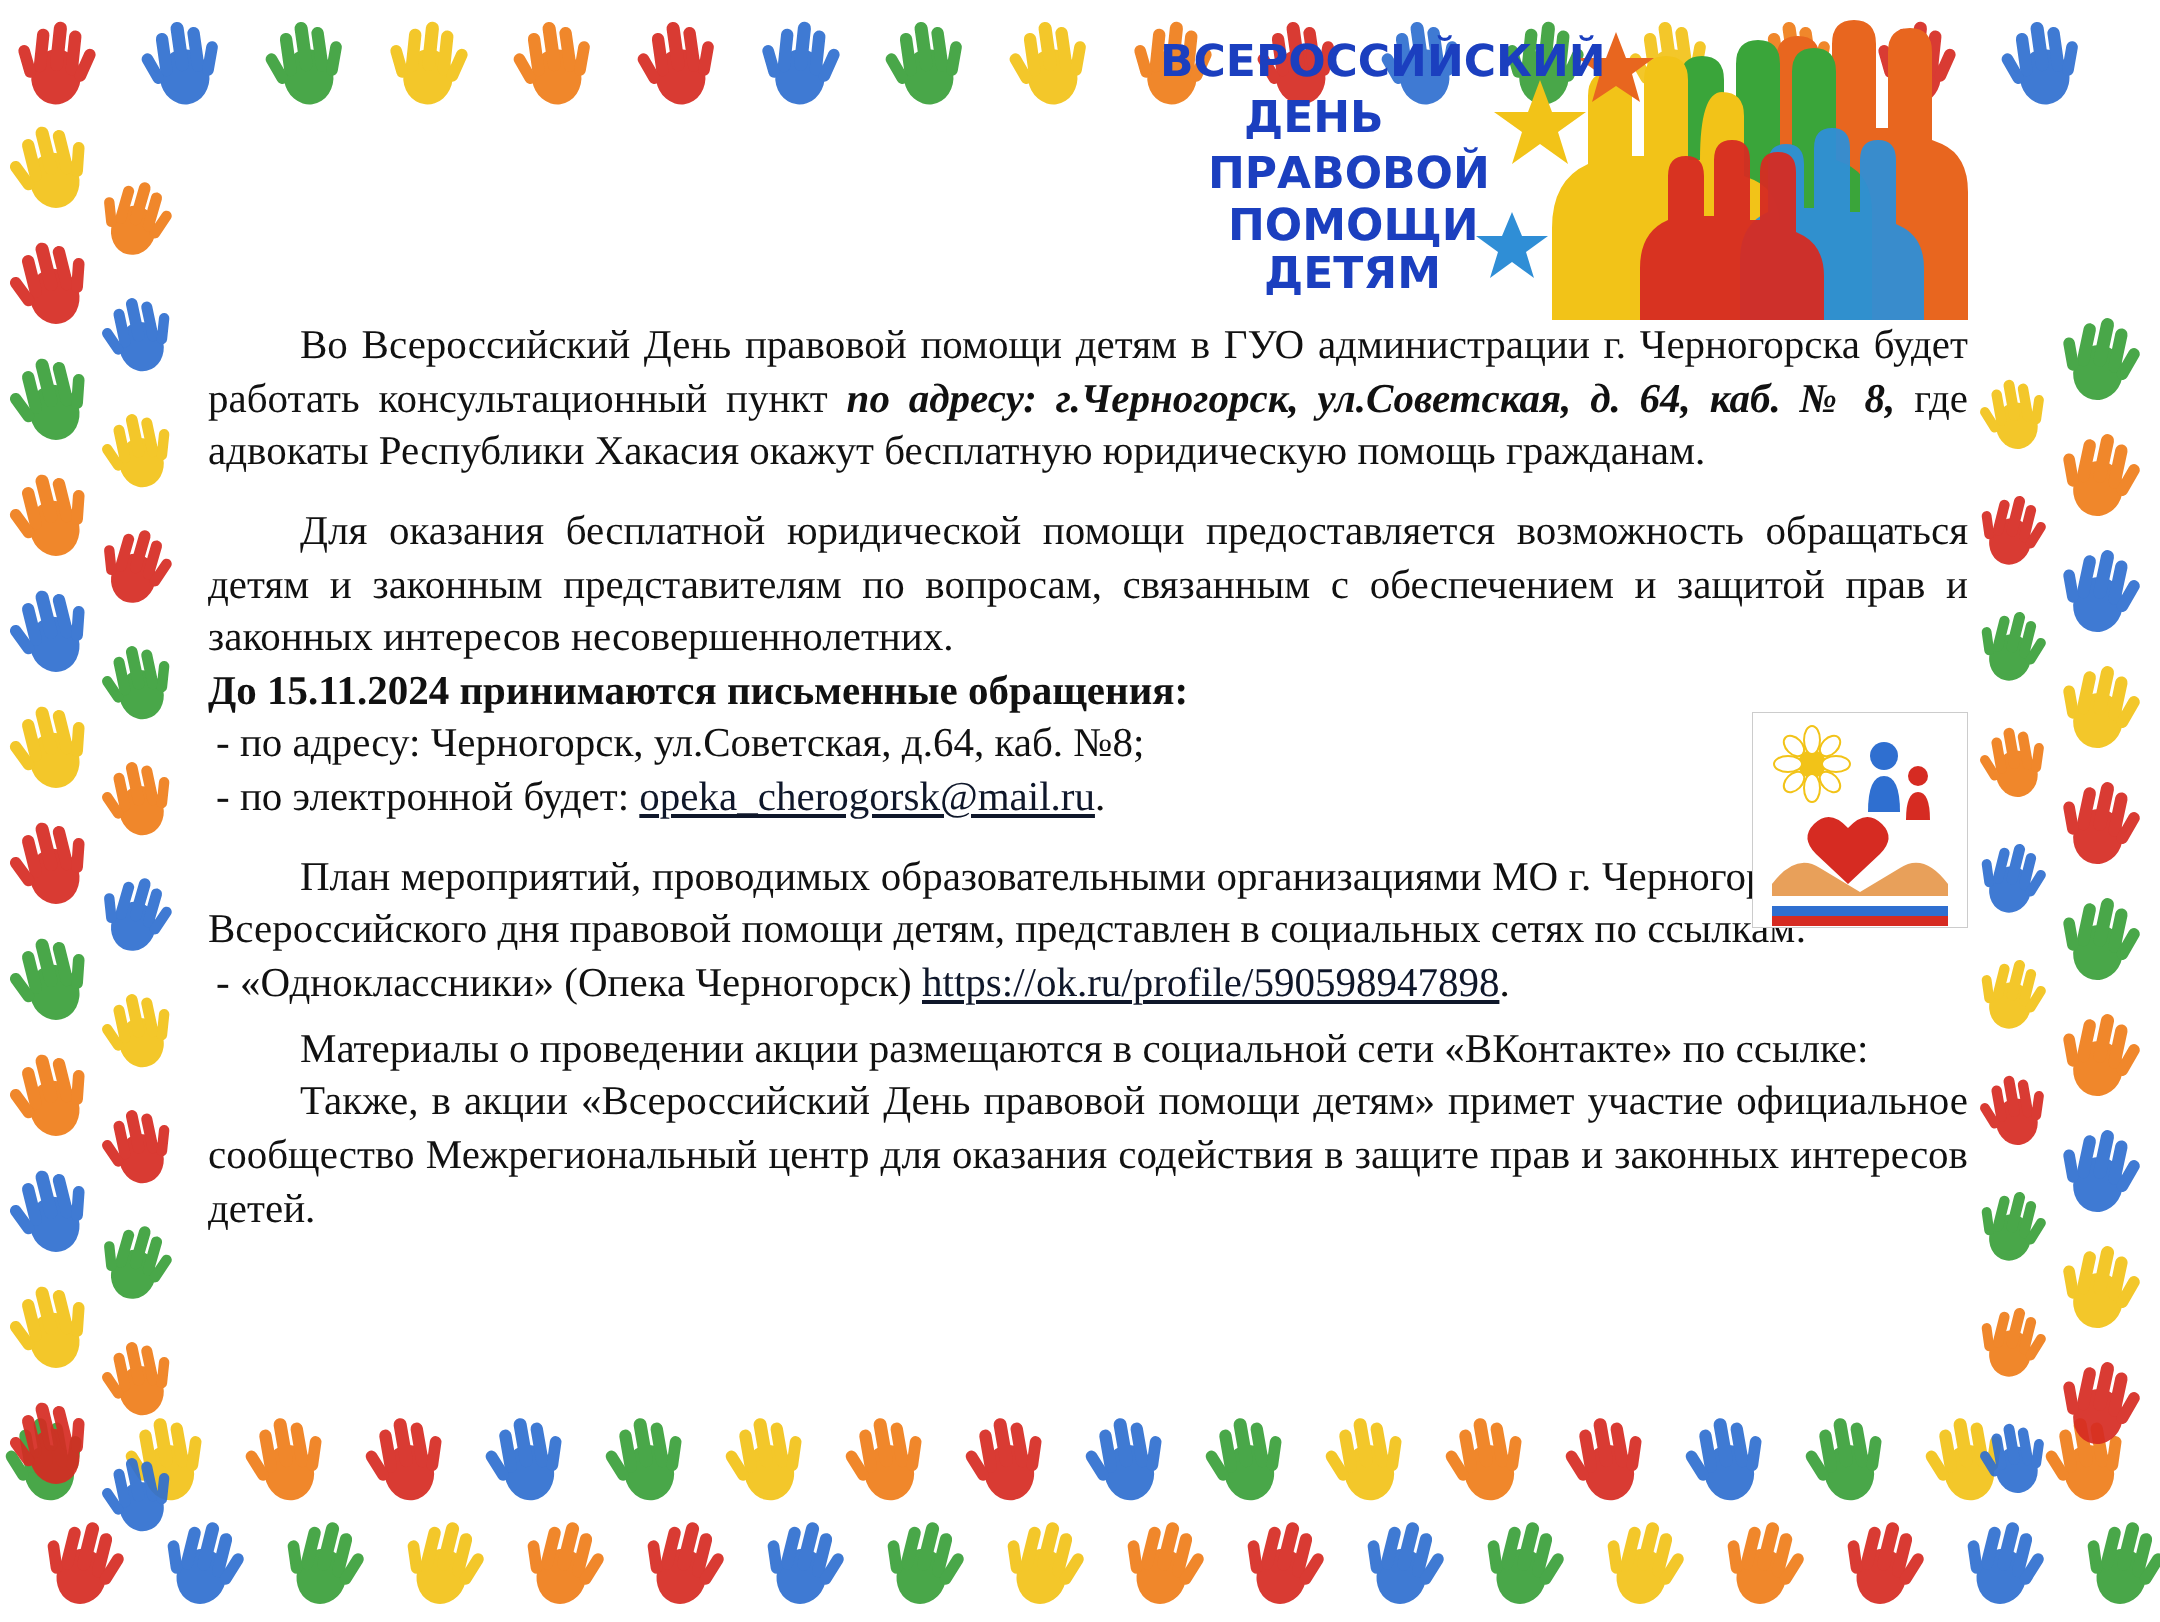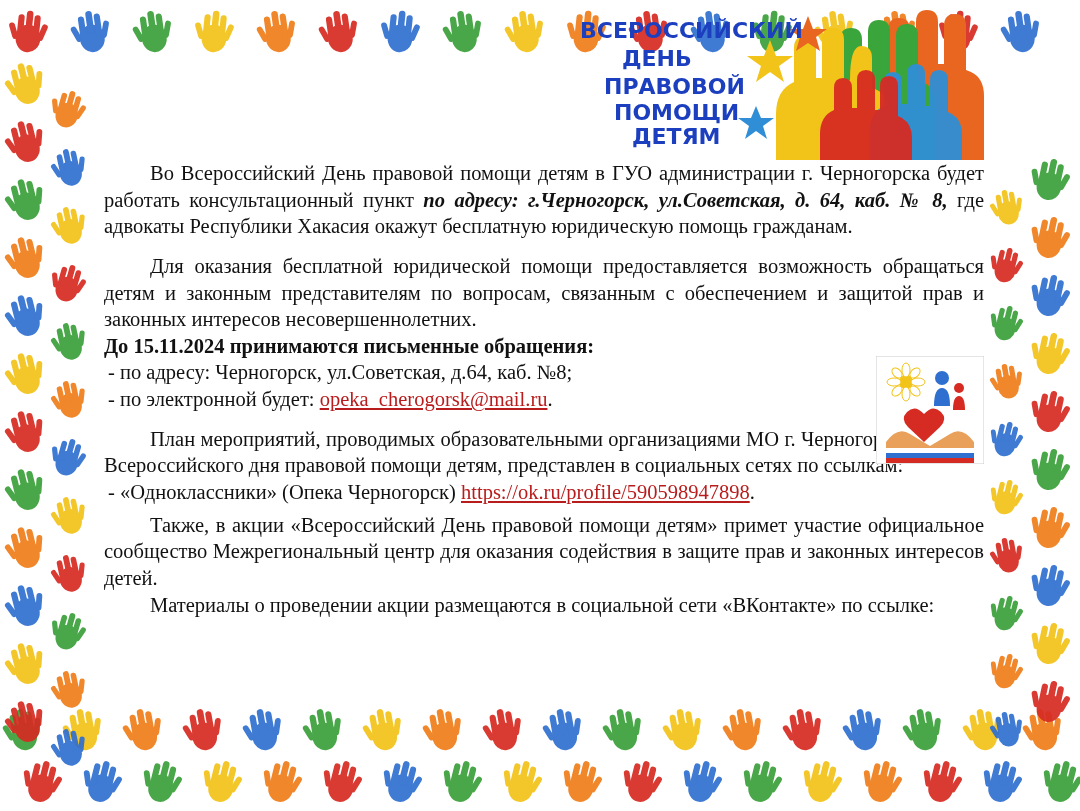--- a/index.html
+++ b/index.html
@@ -96,21 +96,21 @@
   .gap-sm { height: 6px; }
   b.bi {
     font-weight: bold;
     font-style: italic;
     margin-top: 43px;
   }
   b.b {
     font-weight: bold;
   }
   a.link {
-    color: #b91c1c;
+    color: #0f172a;
   }
   .nolist {
     text-indent: 0;
     margin: 0;
     padding-left: 4px;
   }
 
   
   .emblem {
     position: absolute;
@@ -1381,18 +1381,18 @@
       <p class="tight nolist"> - по адресу: Черногорск,  ул.Советская, д.64, каб.  №8;</p>
       <p class="tight nolist"><span> - по электронной будет: </span><a class="link" href="#">opeka_cherogorsk@mail.ru</a><span>.</span></p>
 
       <div class="gap"></div>
 
       <p class="para">План мероприятий,  проводимых  образовательными  организациями  МО  г. Черногорск в рамках Всероссийского дня правовой помощи детям, представлен в социальных сетях по ссылкам:</p>
       <p class="tight nolist"><span>- «Одноклассники»  (Опека Черногорск)  </span><a class="link" href="#">https://ok.ru/profile/590598947898</a><span>.</span></p>
 
       <div class="gap-sm"></div>
 
+      <p class="para">Материалы о проведении акции размещаются в социальной сети  «ВКонтакте» по ссылке:</p>
       <p class="para">Также, в акции «Всероссийский День правовой помощи детям»  примет участие официальное сообщество Межрегиональный центр  для  оказания содействия в защите прав  и  законных  интересов  детей.</p>
-      <p class="para">Материалы о проведении акции размещаются в социальной сети  «ВКонтакте» по ссылке:</p>
 
     </div>
   </div>
 </div>
 
 </body></html>

